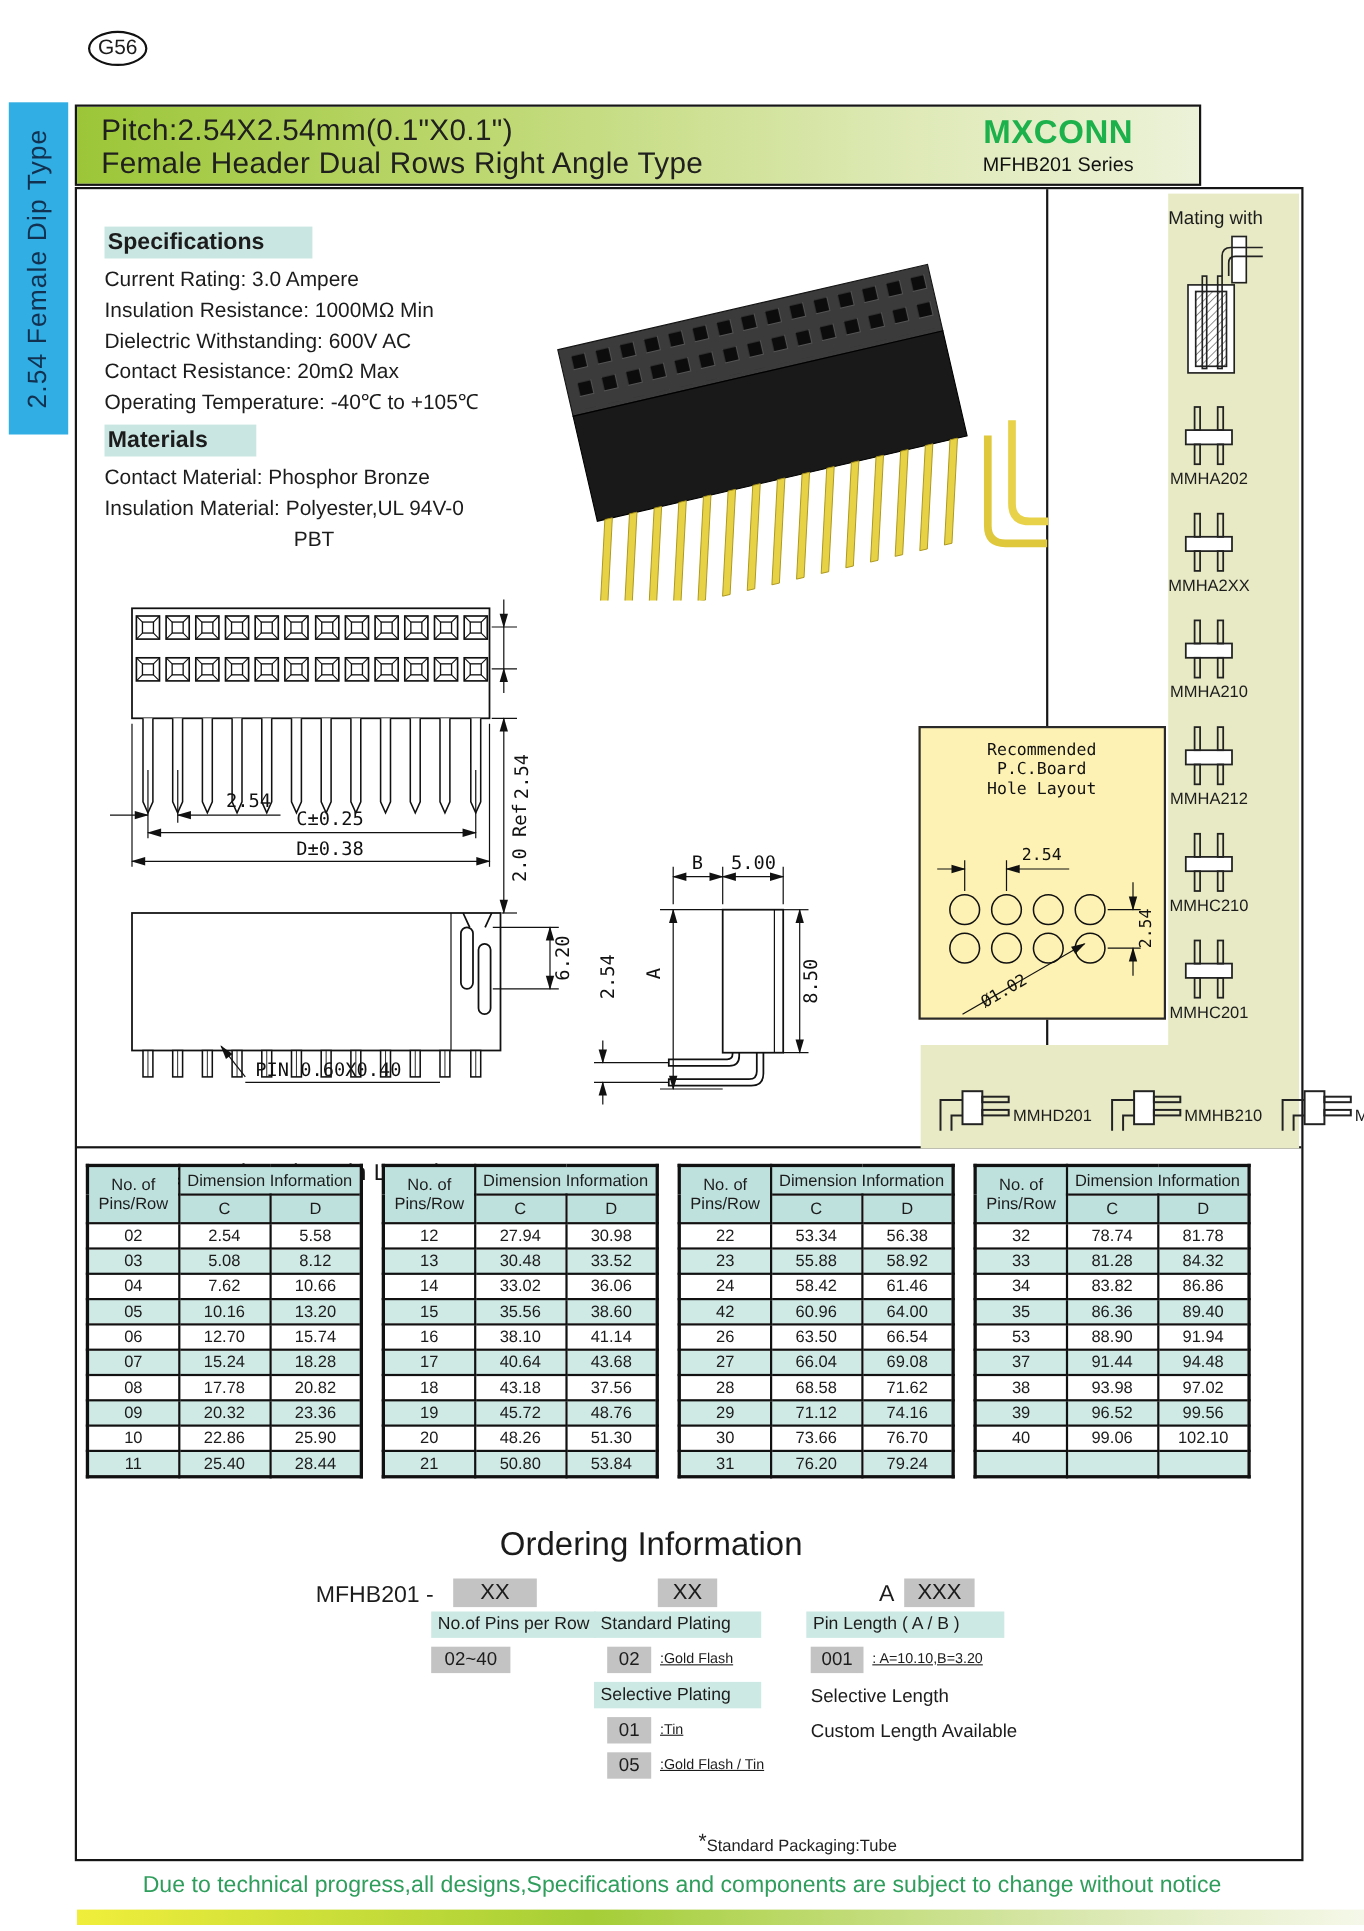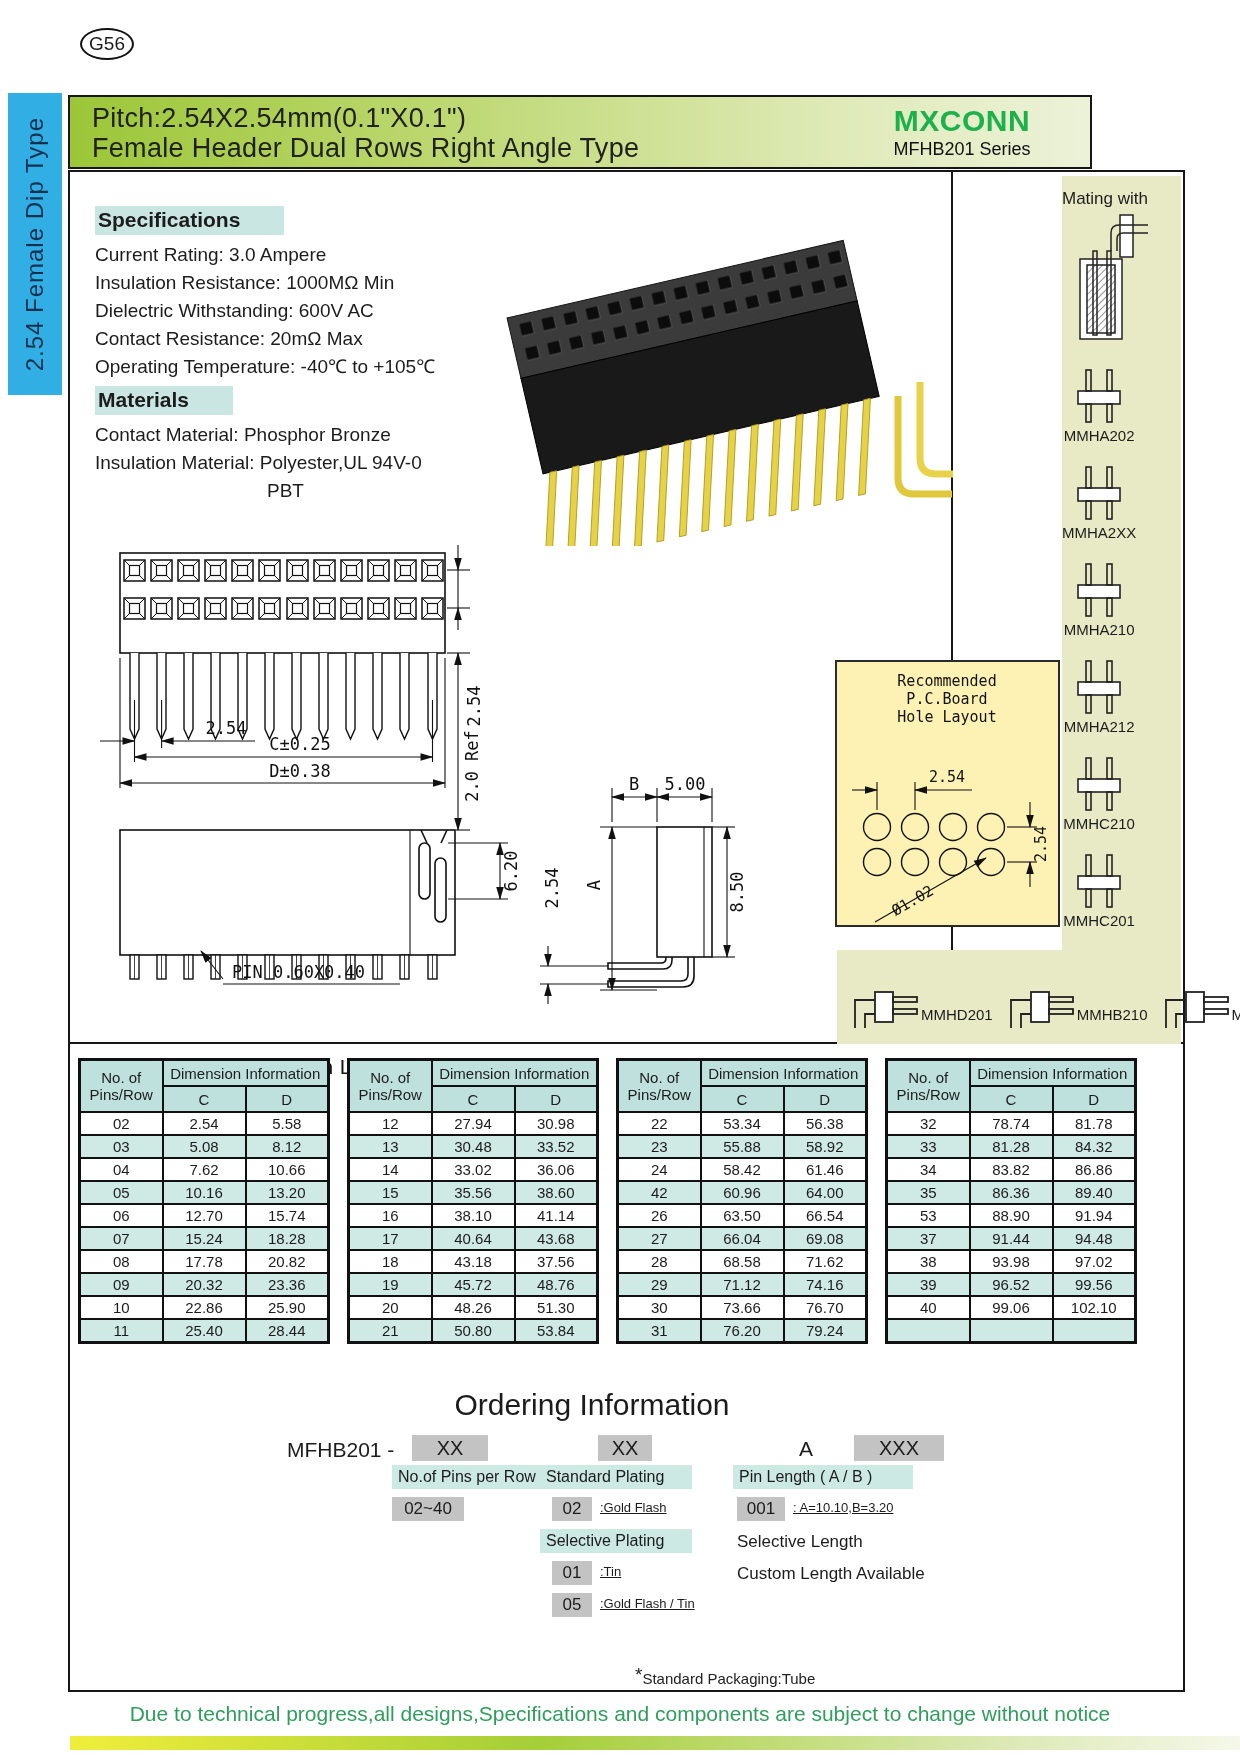--- a/index.html
+++ b/index.html
@@ -734,21 +734,21 @@
           </tr>
         </tbody>
     </table>
   </div>
 
   <div class="abs ord-title">Ordering Information</div>
   <div class="abs ord-prefix">MFHB201 -</div>
   <div class="code-box" style="left:412px;top:1435px;width:76px;">XX</div>
   <div class="code-box" style="left:598px;top:1435px;width:54px;">XX</div>
   <div class="abs" style="left:799px;top:1437px;font-size:21px;">A</div>
-  <div class="code-box" style="left:822px;top:1435px;width:90px;margin-left:32px;">XXX</div>
+  <div class="code-box" style="left:822px;top:1435px;width:64px;">XXX</div>
 
   <div class="ord-teal" style="left:392px;top:1465px;">No.of Pins per Row</div>
   <div class="sm-box" style="left:392px;top:1497px;width:72px;">02~40</div>
 
   <div class="ord-teal" style="left:540px;top:1465px;width:140px;">Standard Plating</div>
   <div class="sm-box" style="left:552px;top:1497px;width:40px;">02</div>
   <div class="ord-desc" style="left:600px;top:1500px;">:Gold Flash</div>
   <div class="ord-teal" style="left:540px;top:1529px;width:140px;">Selective Plating</div>
   <div class="sm-box" style="left:552px;top:1561px;width:40px;">01</div>
   <div class="ord-desc" style="left:600px;top:1564px;">:Tin</div>

